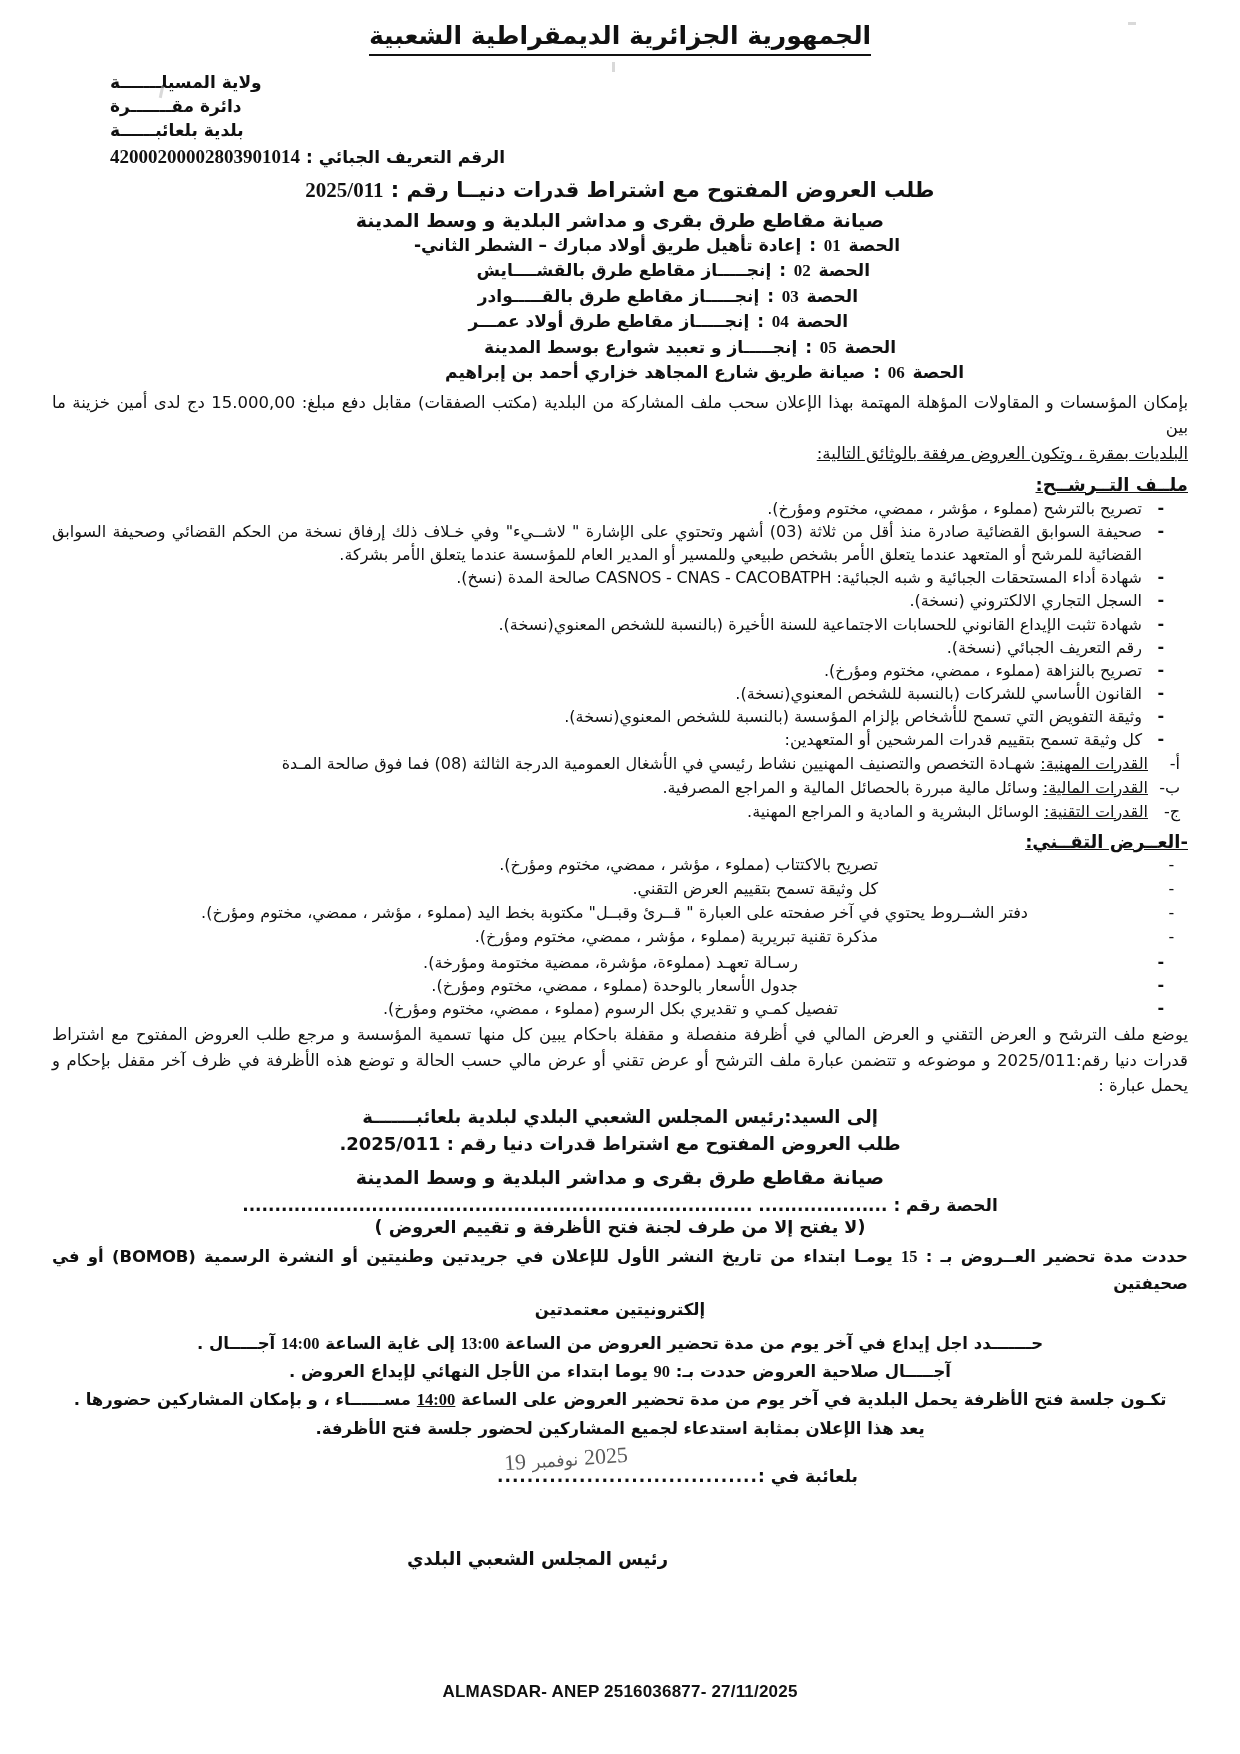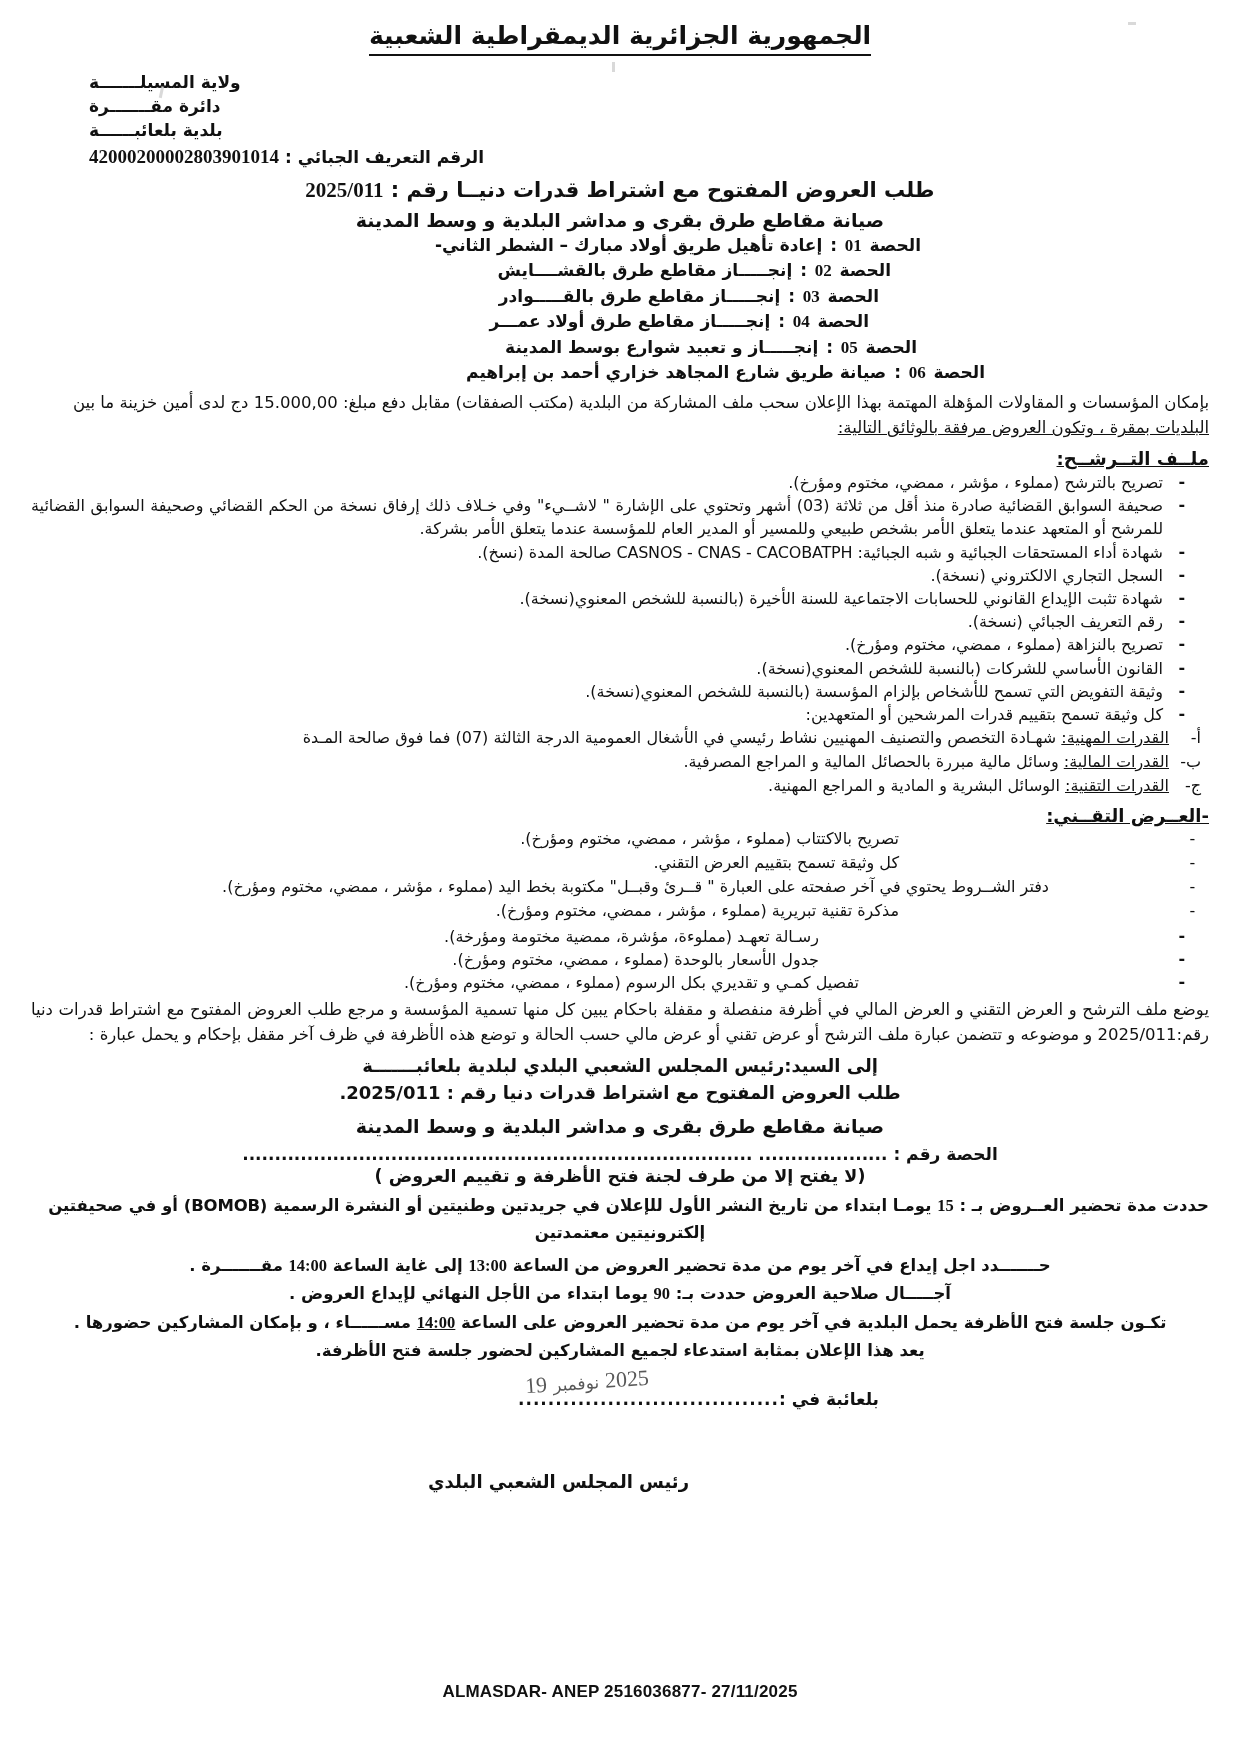--- a/index.html
+++ b/index.html
@@ -13,21 +13,21 @@
     position: relative;
     font-family: "DejaVu Sans", "Liberation Sans", sans-serif;
     color: #111111;
     overflow: hidden;
   }
   .page {
     position: relative;
     width: 1240px;
     height: 1754px;
     box-sizing: border-box;
-    padding: 0 31px;
+    padding: 0 52px;
   }
 
   
   .doc-header {
     text-align: center;
     padding-top: 20px;
   }
   .republic {
     font-size: 25px;
     font-weight: bold;
@@ -381,21 +381,21 @@
     <li style="text-align:right;">تصريح بالنزاهة (مملوء ، ممضي، مختوم ومؤرخ).</li>
     <li style="text-align:right;">القانون الأساسي للشركات (بالنسبة للشخص المعنوي(نسخة).</li>
     <li style="text-align:right;">وثيقة التفويض التي تسمح للأشخاص بإلزام المؤسسة (بالنسبة للشخص المعنوي(نسخة).</li>
     <li style="text-align:right;">كل وثيقة تسمح بتقييم قدرات المرشحين أو المتعهدين:</li>
   </ul>
 
   <ol class="cap-list">
     <li>
       <span class="marker">أ-</span>
       <span class="cap-name">القدرات المهنية:</span>
-      <span>شهـادة التخصص والتصنيف المهنيين نشاط رئيسي في الأشغال العمومية الدرجة الثالثة (07) فما فوق صالحة المـدة</span>
+      <span>شهـادة التخصص والتصنيف المهنيين نشاط رئيسي في الأشغال العمومية الدرجة الثالثة (08) فما فوق صالحة المـدة</span>
     </li>
     <li>
       <span class="marker">ب-</span>
       <span class="cap-name">القدرات المالية:</span>
       <span>وسائل مالية مبررة بالحصائل المالية و المراجع المصرفية.</span>
     </li>
     <li>
       <span class="marker">ج-</span>
       <span class="cap-name">القدرات التقنية:</span>
       <span>الوسائل البشرية و المادية و المراجع المهنية.</span>
@@ -434,21 +434,21 @@
     <span class="num">15</span>
     <span>يومـا  ابتداء من تاريخ النشر الأول للإعلان في جريدتين وطنيتين أو النشرة الرسمية (BOMOB) أو في صحيفتين</span>
   </div>
   <div class="deadline center-tail" style="margin-top:0;text-align:center;">إلكترونيتين معتمدتين</div>
 
   <div class="deadline" style="text-align:center;">
     <span>حـــــــدد اجل إيداع  في آخر يوم من مدة تحضير العروض من الساعة</span>
     <span class="num">13:00</span>
     <span>إلى غاية الساعة</span>
     <span class="num">14:00</span>
-    <span>مقـــــــرة .</span>
+    <span>آجـــــال .</span>
   </div>
 
   <div class="deadline" style="text-align:center;margin-top:2px;">
     <span>آجـــــال صلاحية العروض حددت بـ:</span>
     <span class="num">90</span>
     <span>يوما ابتداء من الأجل النهائي لإيداع العروض .</span>
   </div>
 
   <div class="deadline" style="text-align:center;margin-top:2px;">
     <span>تكـون جلسة فتح الأظرفة يحمل البلدية في آخر يوم من مدة تحضير العروض على الساعة</span>

